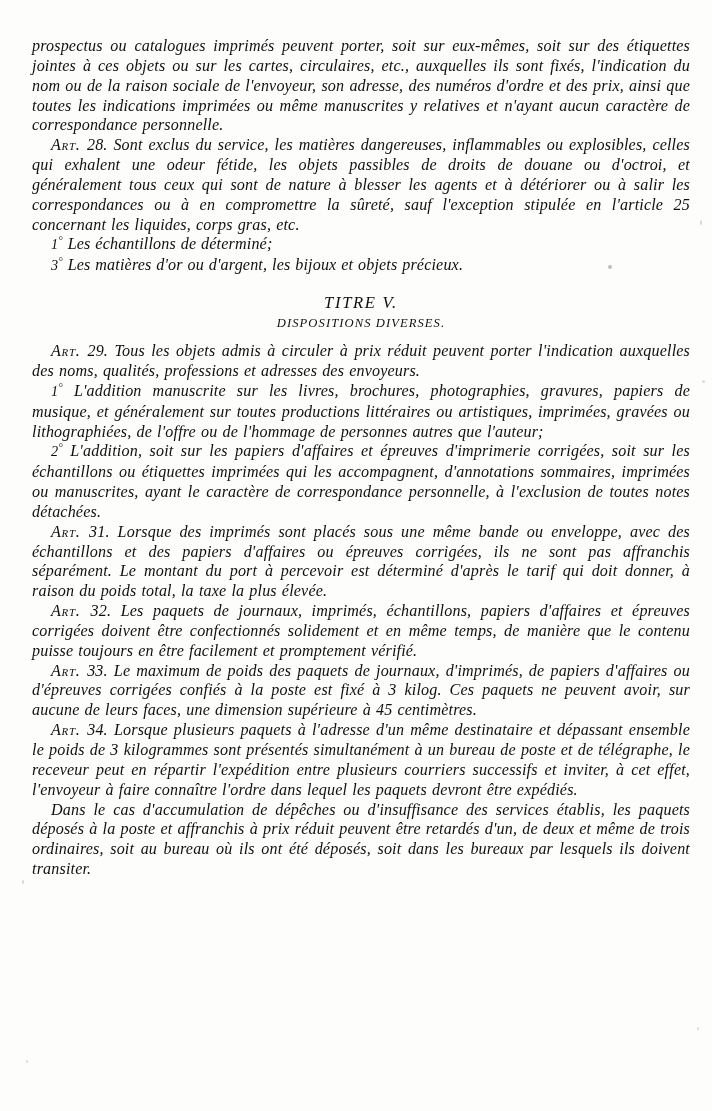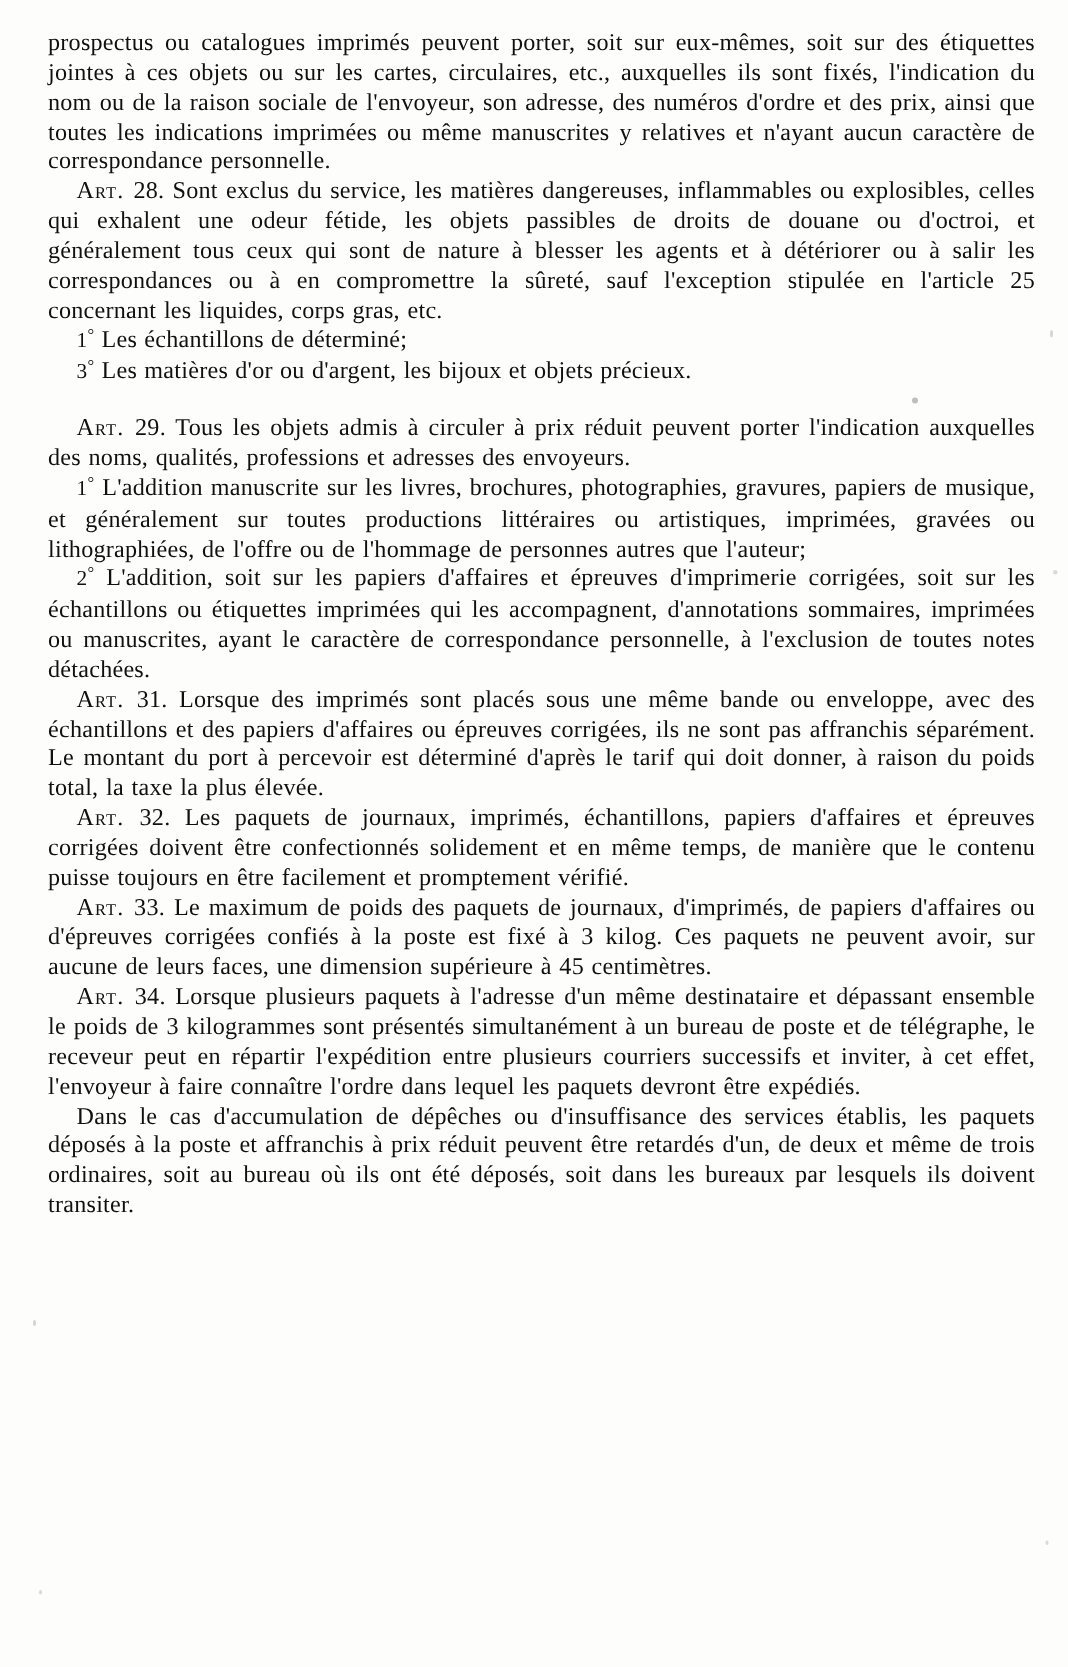--- a/index.html
+++ b/index.html
@@ -12,22 +12,23 @@
     width: 712px;
     height: 1111px;
     background: #fdfdfc;
     overflow: hidden;
     font-family: "Liberation Serif", "DejaVu Serif", serif;
     color: #101010;
   }
   .content {
     position: absolute;
     left: 32px;
-    top: 19px;
+    top: 36px;
     width: 658px;
+    font-style: italic;
   }
   p.para {
     margin: 0;
     text-align: justify;
     text-justify: inter-word;
     font-size: 16.1px;
     line-height: 19.85px;
     letter-spacing: 0.01em;
     word-spacing: 0.055em;
     text-indent: 19px;
@@ -103,20 +104,22 @@
     <p class="para"><span class="art">Art.</span> <span>28.</span>
        <span>Sont exclus du service, les matières dangereuses, inflammables ou explosibles, celles qui exhalent une odeur fétide, les objets passibles de droits de douane ou d'octroi, et généralement tous ceux qui sont de nature à blesser les agents et à détériorer ou à salir les correspondances ou à en compromettre la sûreté, sauf l'exception stipulée en l'article 25 concernant les liquides, corps gras, etc.</span></p>
 
 
     <p class="listitem"><span class="ord"><span>1</span><sup>°</sup></span> <span>Les échantillons de déterminé;</span></p>
 
 
     <p class="listitem"><span class="ord"><span>3</span><sup>°</sup></span> <span>Les matières d'or ou d'argent, les bijoux et objets précieux.</span></p>
 
     <div class="title-block">
+      <h2 class="titre">TITRE V.</h2>
+      <h3 class="subtitre">DISPOSITIONS DIVERSES.</h3>
     </div>
 
     <p class="para"><span class="art">Art.</span> <span>29.</span>
        <span>Tous les objets admis à circuler à prix réduit peuvent porter l'indication auxquelles des noms, qualités, professions et adresses des envoyeurs.</span></p>
 
 
     <p class="para"><span class="ord"><span>1</span><sup>°</sup></span> <span>L'addition manuscrite sur les livres, brochures, photographies, gravures, papiers de musique, et généralement sur toutes productions littéraires ou artistiques, imprimées, gravées ou lithographiées, de l'offre ou de l'hommage de personnes autres que l'auteur;</span></p>
 
     <p class="para"><span class="ord"><span>2</span><sup>°</sup></span> <span>L'addition, soit sur les papiers d'affaires et épreuves d'imprimerie corrigées, soit sur les échantillons ou étiquettes imprimées qui les accompagnent, d'annotations sommaires, imprimées ou manuscrites, ayant le caractère de correspondance personnelle, à l'exclusion de toutes notes détachées.</span></p>
 

